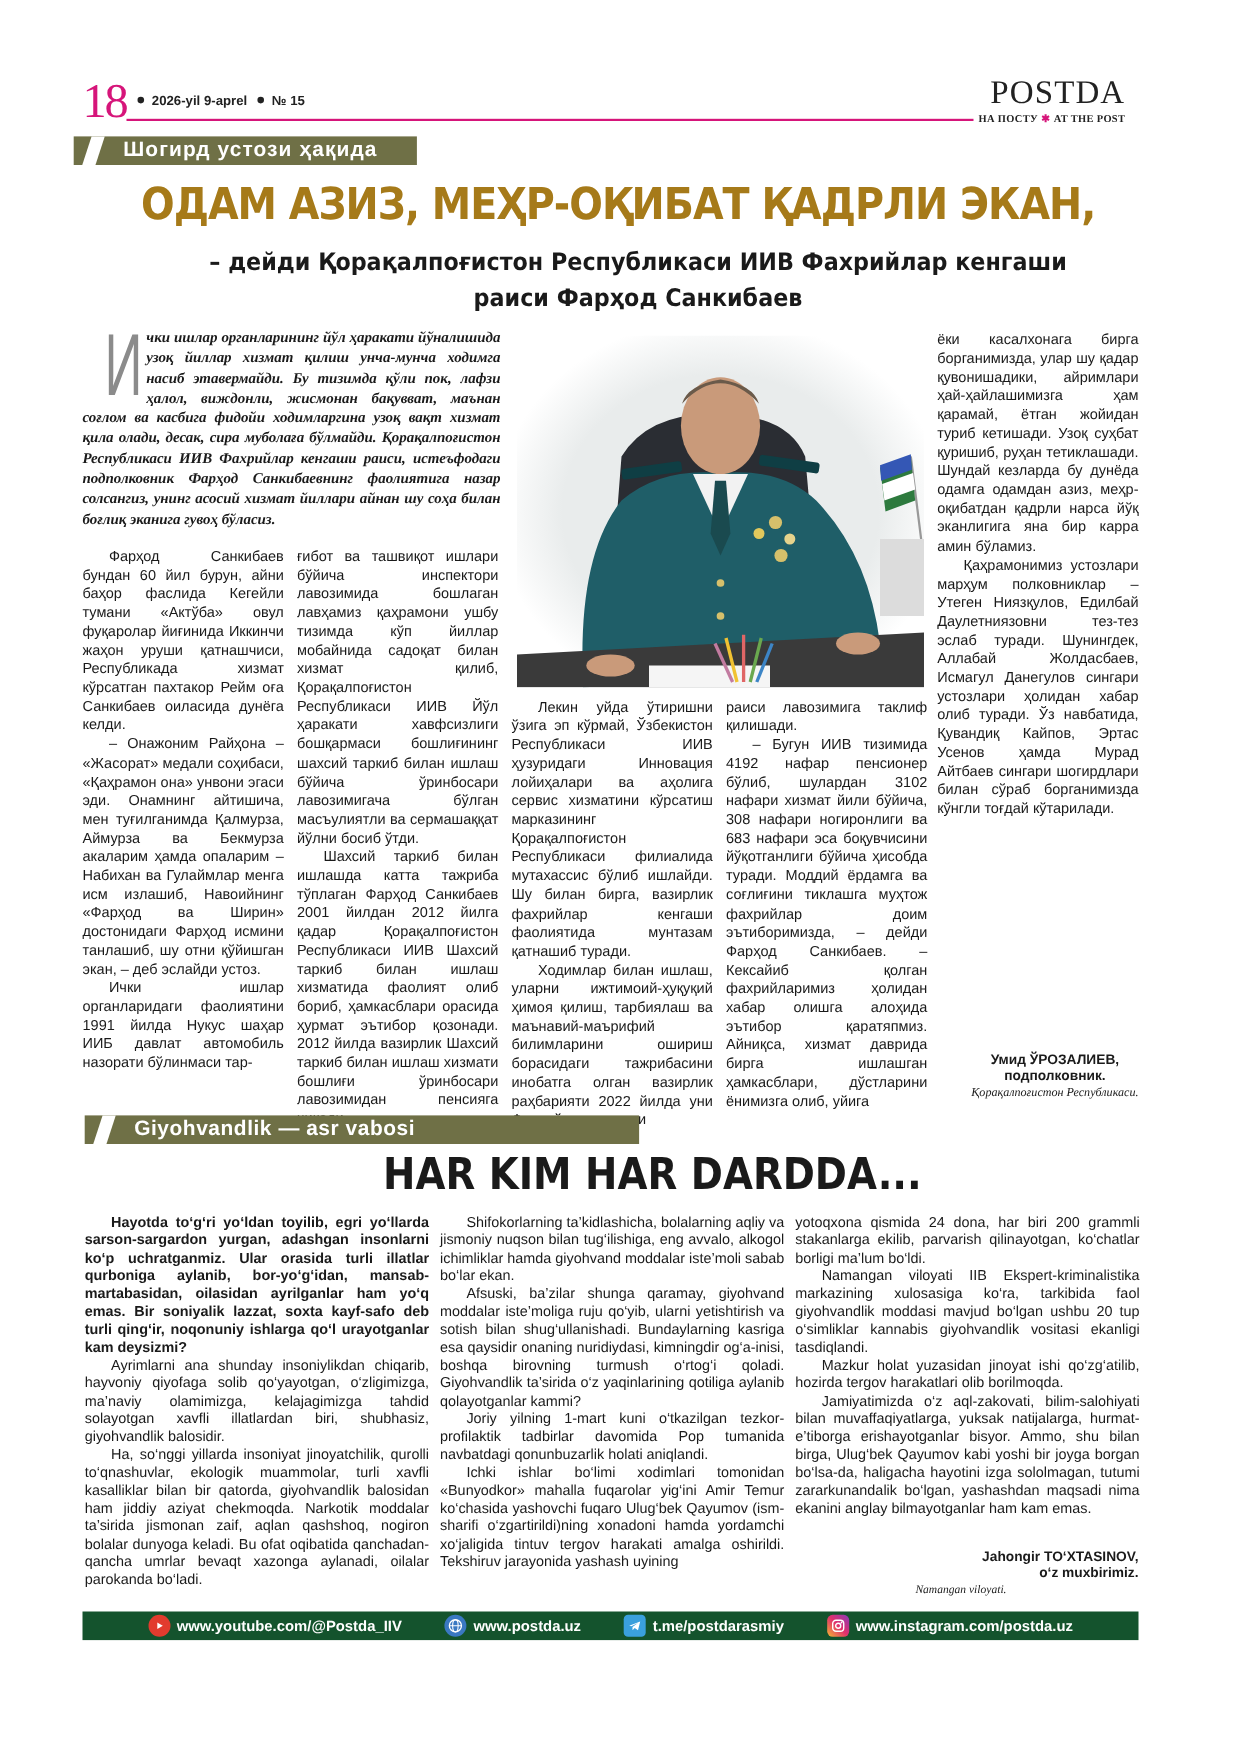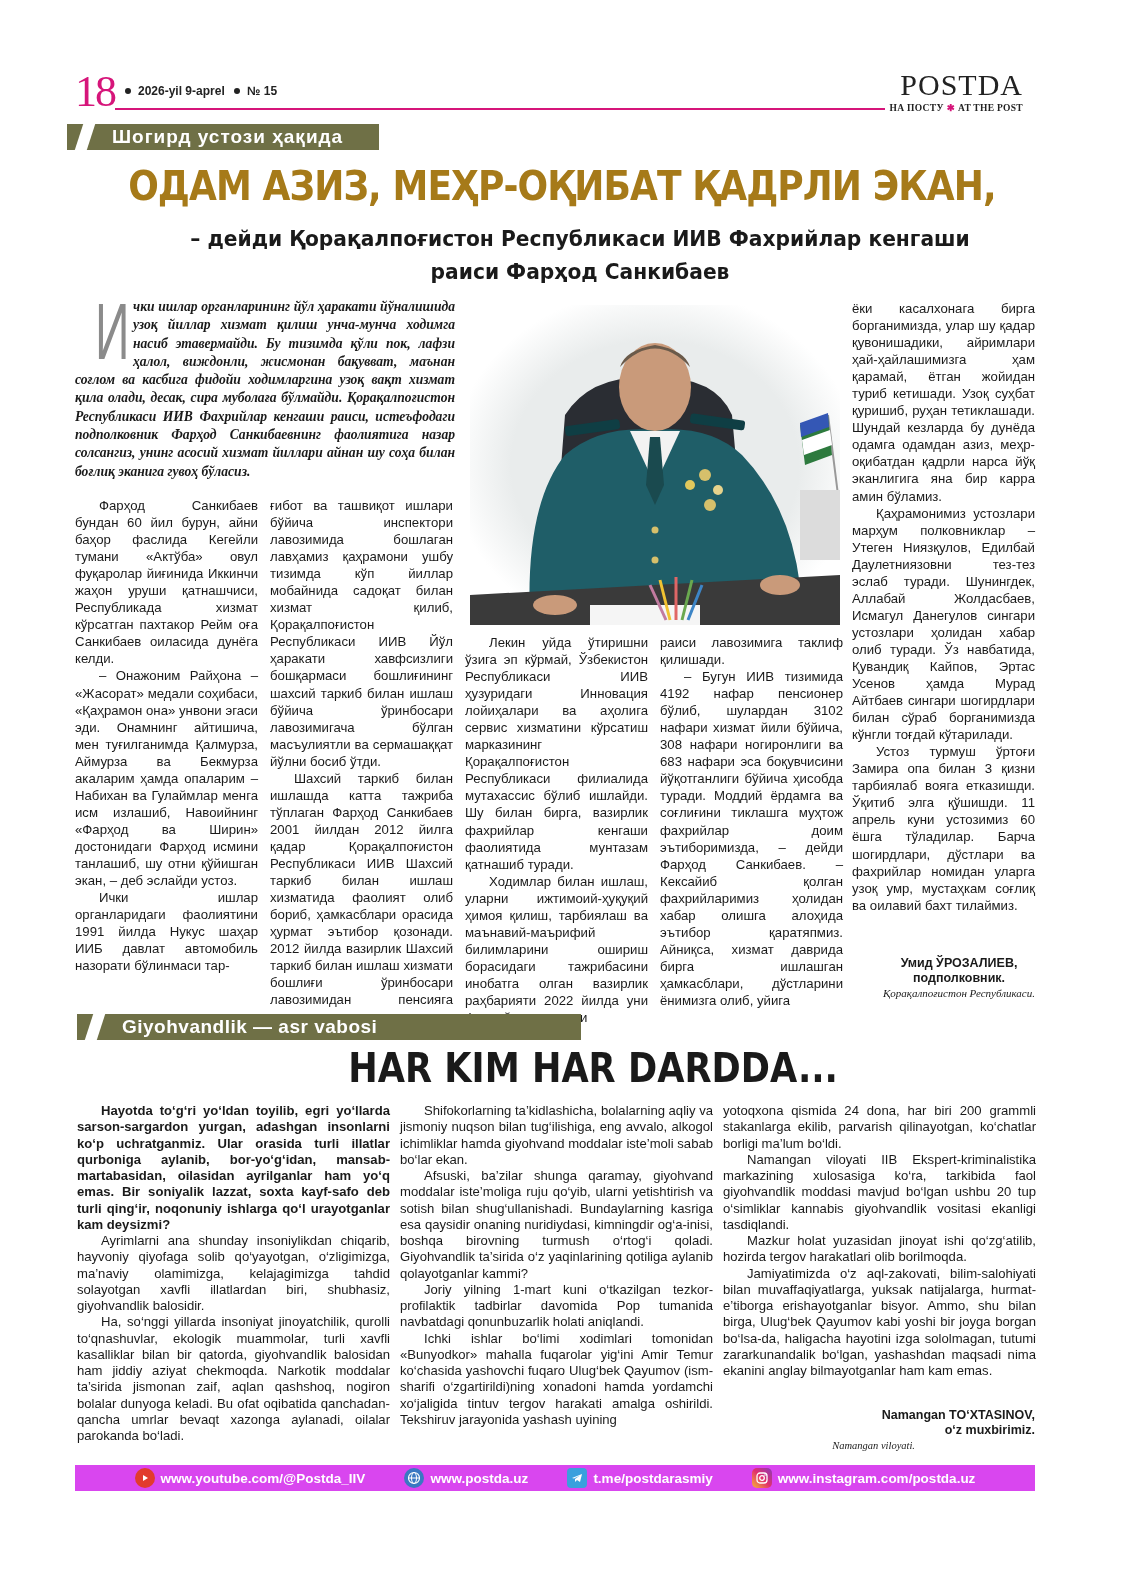--- a/index.html
+++ b/index.html
@@ -50,21 +50,21 @@
   .col2 p { text-indent: 24px; }
   .col2 p.noindent { text-indent: 0; }
   .col2 p.bold { font-weight: bold; }
   .d1 { left: 77px; top: 1103px; width: 313px; }
   .d2 { left: 400px; top: 1103px; width: 313px; }
   .d3 { left: 723px; top: 1103px; width: 313px; }
 
   .byline-2 { position: absolute; right: 88px; top: 1408px; text-align: right; }
   .byline-2 .byline-place { margin-right: 120px; font-size: 10.5px; }
 
-  .footer { position: absolute; left: 75px; top: 1465px; width: 960px; height: 26px; background: #d946ef; display: flex; align-items: center; justify-content: space-around; padding: 0 40px 0 40px; }
+  .footer { position: absolute; left: 75px; top: 1465px; width: 960px; height: 26px; background: #14532d; display: flex; align-items: center; justify-content: space-around; padding: 0 40px 0 40px; }
   .footer-link { display: flex; align-items: center; color: #fff; font-weight: bold; font-size: 13.5px; text-decoration: none; white-space: nowrap; }
   .f-icon { width: 20px; height: 20px; border-radius: 50%; margin-right: 6px; display: inline-flex; align-items: center; justify-content: center; }
   .yt { background: #e23b2e; }
   .web { background: #3a78c2; }
   .tg { background: #3aa0dd; border-radius: 4px; }
   .ig { background: linear-gradient(45deg, #f7b733, #e1306c, #8a3ab9); border-radius: 5px; }
 </style>
 </head>
 <body>
 
@@ -155,21 +155,20 @@
   <p>Лекин уйда ўтиришни ўзига эп кўрмай, Ўзбекистон Республикаси ИИВ ҳузуридаги Инновация лойиҳалари ва аҳолига сервис хизматини кўрсатиш марказининг Қорақалпоғистон Республикаси филиалида мутахассис бўлиб ишлайди. Шу билан бирга, вазирлик фахрийлар кенгаши фаолиятида мунтазам қатнашиб туради.</p>
   <p>Ходимлар билан ишлаш, уларни ижтимоий-ҳуқуқий ҳимоя қилиш, тарбиялаш ва маънавий-маърифий билимларини ошириш борасидаги тажрибасини инобатга олган вазирлик раҳбарияти 2022 йилда уни Фахрийлар кенгаши</p>
 </div>
 <div class="col c4">
   <p class="noindent">раиси лавозимига таклиф қилишади.</p>
   <p>– Бугун ИИВ тизимида 4192 нафар пенсионер бўлиб, шулардан 3102 нафари хизмат йили бўйича, 308 нафари ногиронлиги ва 683 нафари эса боқувчисини йўқотганлиги бўйича ҳисобда туради. Моддий ёрдамга ва соғлиғини тиклашга муҳтож фахрийлар доим эътиборимизда, – дейди Фарҳод Санкибаев. – Кексайиб қолган фахрийларимиз ҳолидан хабар олишга алоҳида эътибор қаратяпмиз. Айниқса, хизмат даврида бирга ишлашган ҳамкасблари, дўстларини ёнимизга олиб, уйига</p>
 </div>
 <div class="col c5">
   <p class="noindent">ёки касалхонага бирга борганимизда, улар шу қадар қувонишадики, айримлари ҳай-ҳайлашимизга ҳам қарамай, ётган жойидан туриб кетишади. Узоқ суҳбат қуришиб, руҳан тетиклашади. Шундай кезларда бу дунёда одамга одамдан азиз, меҳр-оқибатдан қадрли нарса йўқ эканлигига яна бир карра амин бўламиз.</p>
   <p>Қаҳрамонимиз устозлари марҳум полковниклар – Утеген Ниязқулов, Едилбай Даулетниязовни тез-тез эслаб туради. Шунингдек, Аллабай Жолдасбаев, Исмагул Данегулов сингари устозлари ҳолидан хабар олиб туради. Ўз навбатида, Қувандиқ Кайпов, Эртас Усенов ҳамда Мурад Айтбаев сингари шогирдлари билан сўраб борганимизда кўнгли тоғдай кўтарилади.</p>
-  <p>Устоз турмуш ўртоғи Замира опа билан 3 қизни тарбиялаб вояга етказишди. Ўқитиб элга қўшишди. 11 апрель куни устозимиз 60 ёшга тўладилар. Барча шогирдлари, дўстлари ва фахрийлар номидан уларга узоқ умр, мустаҳкам соғлиқ ва оилавий бахт тилаймиз.</p>
 </div>
 
 <div class="byline-1">
   <div class="byline-name">Умид ЎРОЗАЛИЕВ,</div>
   <div class="byline-name">подполковник.</div>
   <div class="byline-place">Қорақалпоғистон Республикаси.</div>
 </div>
 
 <div class="rubric rubric-2">
   <span class="slash"></span>
@@ -190,21 +189,21 @@
   <p>Ichki ishlar bo‘limi xodimlari tomonidan «Bunyodkor» mahalla fuqarolar yig‘ini Amir Temur ko‘chasida yashovchi fuqaro Ulug‘bek Qayumov (ism-sharifi o‘zgartirildi)ning xonadoni hamda yordamchi xo‘jaligida tintuv tergov harakati amalga oshirildi. Tekshiruv jarayonida yashash uyining</p>
 </div>
 <div class="col2 d3">
   <p class="noindent">yotoqxona qismida 24 dona, har biri 200 grammli stakanlarga ekilib, parvarish qilinayotgan, ko‘chatlar borligi ma’lum bo‘ldi.</p>
   <p>Namangan viloyati IIB Ekspert-kriminalistika markazining xulosasiga ko‘ra, tarkibida faol giyohvandlik moddasi mavjud bo‘lgan ushbu 20 tup o‘simliklar kannabis giyohvandlik vositasi ekanligi tasdiqlandi.</p>
   <p>Mazkur holat yuzasidan jinoyat ishi qo‘zg‘atilib, hozirda tergov harakatlari olib borilmoqda.</p>
   <p>Jamiyatimizda o‘z aql-zakovati, bilim-salohiyati bilan muvaffaqiyatlarga, yuksak natijalarga, hurmat-e’tiborga erishayotganlar bisyor. Ammo, shu bilan birga, Ulug‘bek Qayumov kabi yoshi bir joyga borgan bo‘lsa-da, haligacha hayotini izga sololmagan, tutumi zararkunandalik bo‘lgan, yashashdan maqsadi nima ekanini anglay bilmayotganlar ham kam emas.</p>
 </div>
 
 <div class="byline-2">
-  <div class="byline-name">Namangan TO‘XTASINOV,</div>
+  <div class="byline-name">Jahongir TO‘XTASINOV,</div>
   <div class="byline-name">o‘z muxbirimiz.</div>
   <div class="byline-place">Namangan viloyati.</div>
 </div>
 
 <div class="footer">
   <a class="footer-link">
     <span class="f-icon yt">
       <svg width="10" height="10" viewBox="0 0 10 10">
           <path d="M3 2 L8 5 L3 8 Z" fill="#fff"></path>
         </svg>

